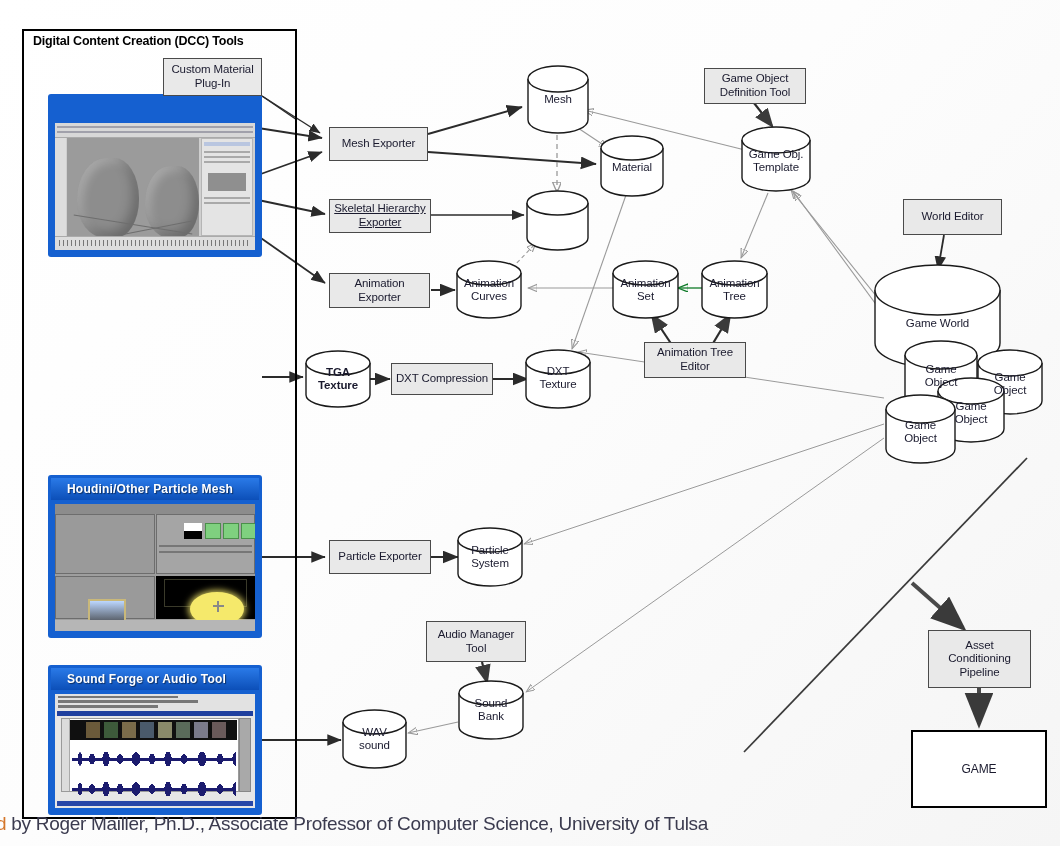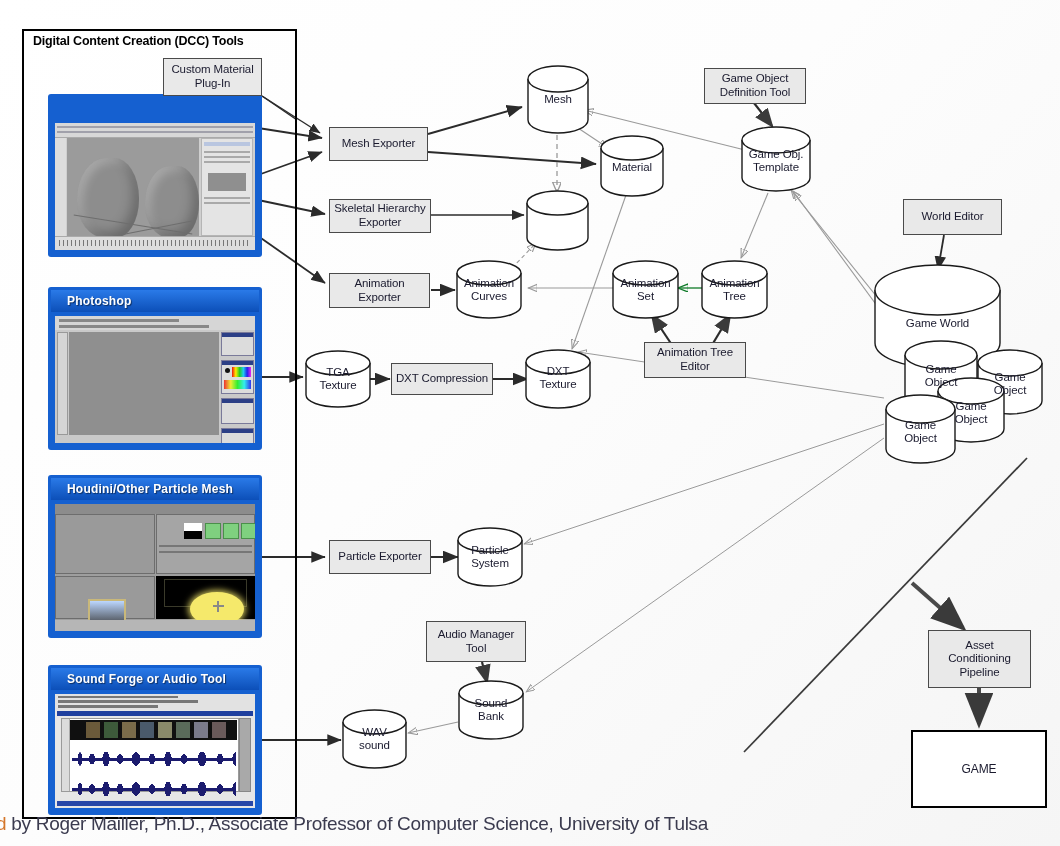--- a/index.html
+++ b/index.html
@@ -236,46 +236,20 @@
         <div style="position:absolute;left:6px;top:34px;width:38px;height:18px;background:#8f8f8f;"></div>
         <div style="position:absolute;left:2px;top:58px;right:2px;height:2px;background:#a9a9a9;"></div>
         <div style="position:absolute;left:2px;top:63px;right:2px;height:2px;background:#a9a9a9;"></div>
       </div>
       <div class="maya-bot">
         <div style="position:absolute;left:4px;top:3px;right:4px;height:6px;background:repeating-linear-gradient(to right,#777 0 1px,transparent 1px 4px);"></div>
       </div>
     </div>
   </div>
 
-  <div class="app" style="left:48px;top:287px;width:214px;height:163px;">
-    <div class="titlebar">Photoshop</div>
-    <div class="shot" style="background:#c9c9c9;">
-      <div class="ps-bar">
-          <div style="position:absolute;left:4px;top:3px;width:120px;height:3px;background:#888;"></div>
-        <div style="position:absolute;left:4px;top:9px;width:150px;height:3px;background:#888;"></div>
-        </div>
-      <div class="ps-tools"></div>
-      <div class="ps-canvas"></div>
-      <div class="ps-pal" style="top:16px;height:24px;">
-          <div class="ps-palhdr"></div>
-        </div>
-      <div class="ps-pal" style="top:44px;height:34px;">
-        <div class="ps-palhdr"></div>
-        <div style="position:absolute;left:3px;top:7px;width:5px;height:5px;border-radius:50%;background:#111;"></div>
-        <div style="position:absolute;left:10px;top:6px;right:2px;height:10px;background:linear-gradient(to right,#e11,#fe0,#2c2,#2ce,#22e,#e2e);"></div>
-        <div style="position:absolute;left:2px;top:19px;right:2px;height:9px;background:linear-gradient(to right,#e33,#ee3,#3e3,#3ee,#33e);"></div>
-      </div>
-      <div class="ps-pal" style="top:82px;height:26px;">
-          <div class="ps-palhdr"></div>
-        </div>
-      <div class="ps-pal" style="top:112px;height:38px;">
-          <div class="ps-palhdr"></div>
-        </div>
-    </div>
-  </div>
 
   <div class="app" style="left:48px;top:475px;width:214px;height:163px;">
     <div class="titlebar">Houdini/Other Particle Mesh</div>
     <div class="shot" style="background:#9e9e9e;">
       <div style="position:absolute;left:0;right:0;top:0;height:10px;background:#8c8c8c;"></div>
       <div class="h-q" style="left:0;top:10px;width:100px;height:60px;"></div>
       <div class="h-q" style="left:101px;top:10px;right:0;height:60px;background:#a5a5a5;">
         <div class="h-green" style="left:48px;top:8px;width:16px;height:16px;"></div>
         <div class="h-green" style="left:66px;top:8px;width:16px;height:16px;"></div>
         <div class="h-green" style="left:84px;top:8px;width:16px;height:16px;"></div>
@@ -356,21 +330,21 @@
   <div class="pbox" style="left:163px;top:58px;width:99px;height:38px;">
     <span style="white-space:pre-line;">Custom Material
 Plug-In</span>
   </div>
 
   <div class="pbox" style="left:329px;top:127px;width:99px;height:34px;">
     <span style="white-space:pre-line;">Mesh Exporter</span>
   </div>
 
   <div class="pbox" style="left:329px;top:199px;width:102px;height:34px;">
-    <span style="white-space:pre-line;">Skeletal Hierarchy
+    <span style="white-space:pre-line;text-decoration:underline;">Skeletal Hierarchy
 Exporter</span>
   </div>
 
   <div class="pbox" style="left:329px;top:273px;width:101px;height:35px;">
     <span style="white-space:pre-line;">Animation
 Exporter</span>
   </div>
 
   <div class="pbox" style="left:391px;top:363px;width:102px;height:32px;">
     <span style="white-space:pre-line;">DXT Compression</span>
@@ -483,21 +457,21 @@
 Set</div>
   </div>
   <div class="cyl" style="left:702px;top:261px;width:65px;height:57px;">
     <div class="lbl" style="top:16px;white-space:pre-line;">Animation
 Tree</div>
   </div>
   <div class="cyl" style="left:742px;top:127px;width:68px;height:65px;">
     <div class="lbl" style="top:21px;white-space:pre-line;">Game Obj.
 Template</div>
   </div>
-  <div class="cyl" style="left:306px;top:351px;width:64px;height:56px;">
+  <div class="cyl" style="left:306px;top:351px;width:64px;height:56px;font-weight:bold;">
     <div class="lbl" style="top:15px;white-space:pre-line;">TGA
 Texture</div>
   </div>
   <div class="cyl" style="left:526px;top:350px;width:64px;height:58px;">
     <div class="lbl" style="top:15px;white-space:pre-line;">DXT
 Texture</div>
   </div>
   <div class="cyl" style="left:458px;top:528px;width:64px;height:58px;">
     <div class="lbl" style="top:16px;white-space:pre-line;">Particle
 System</div>

